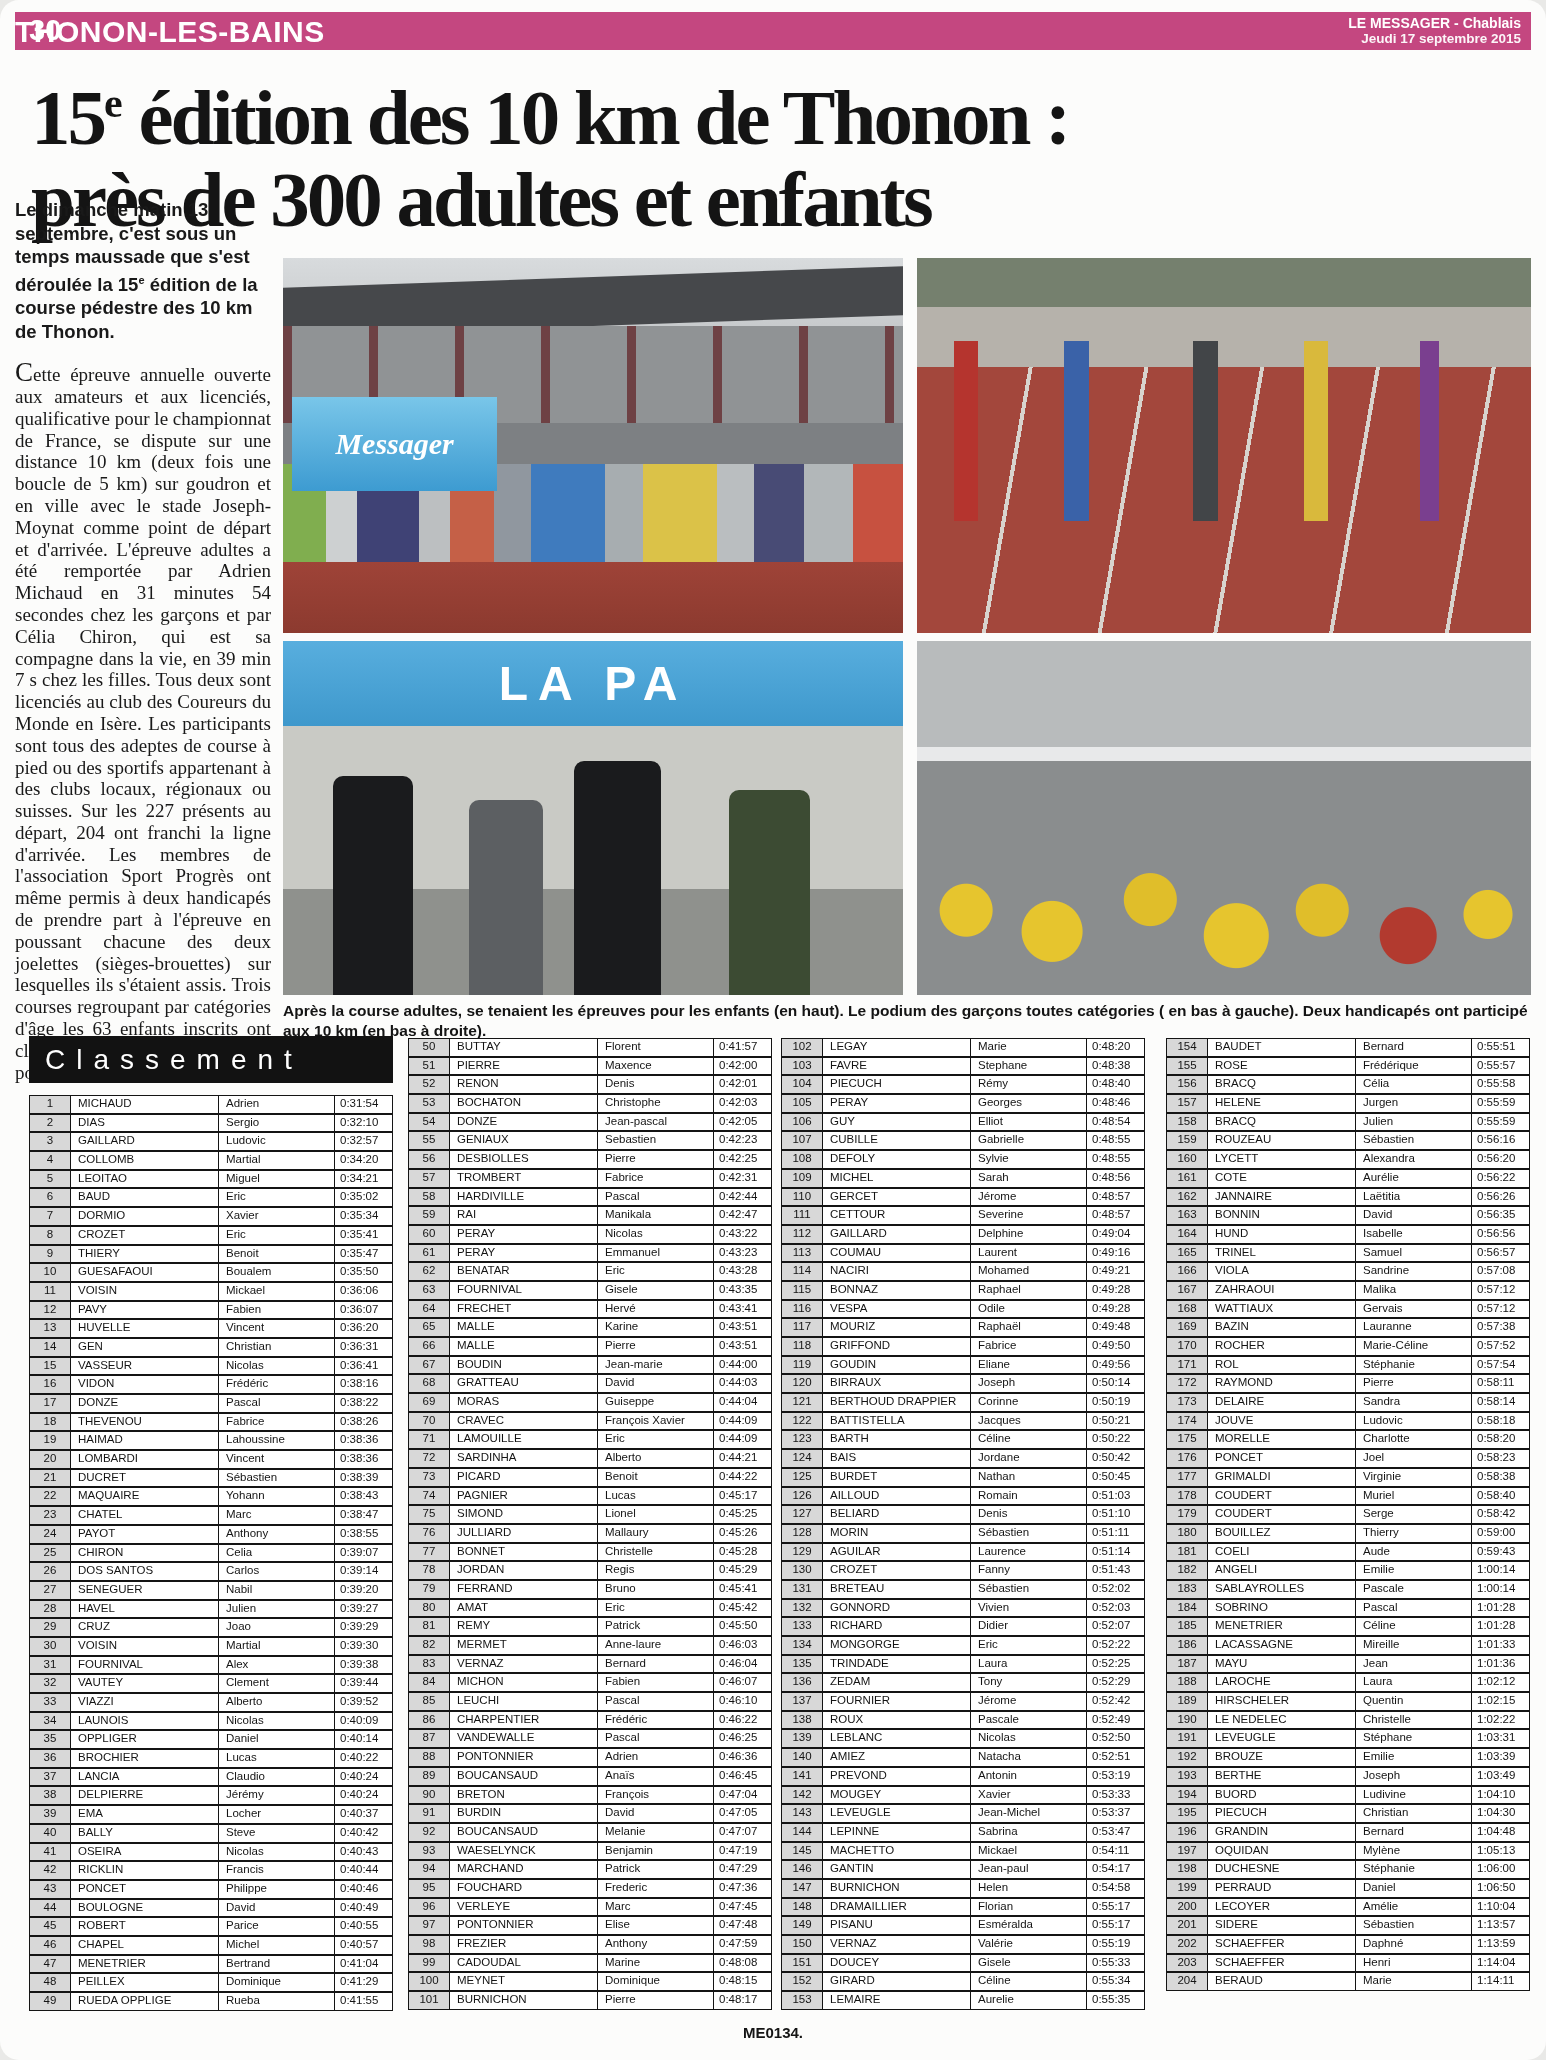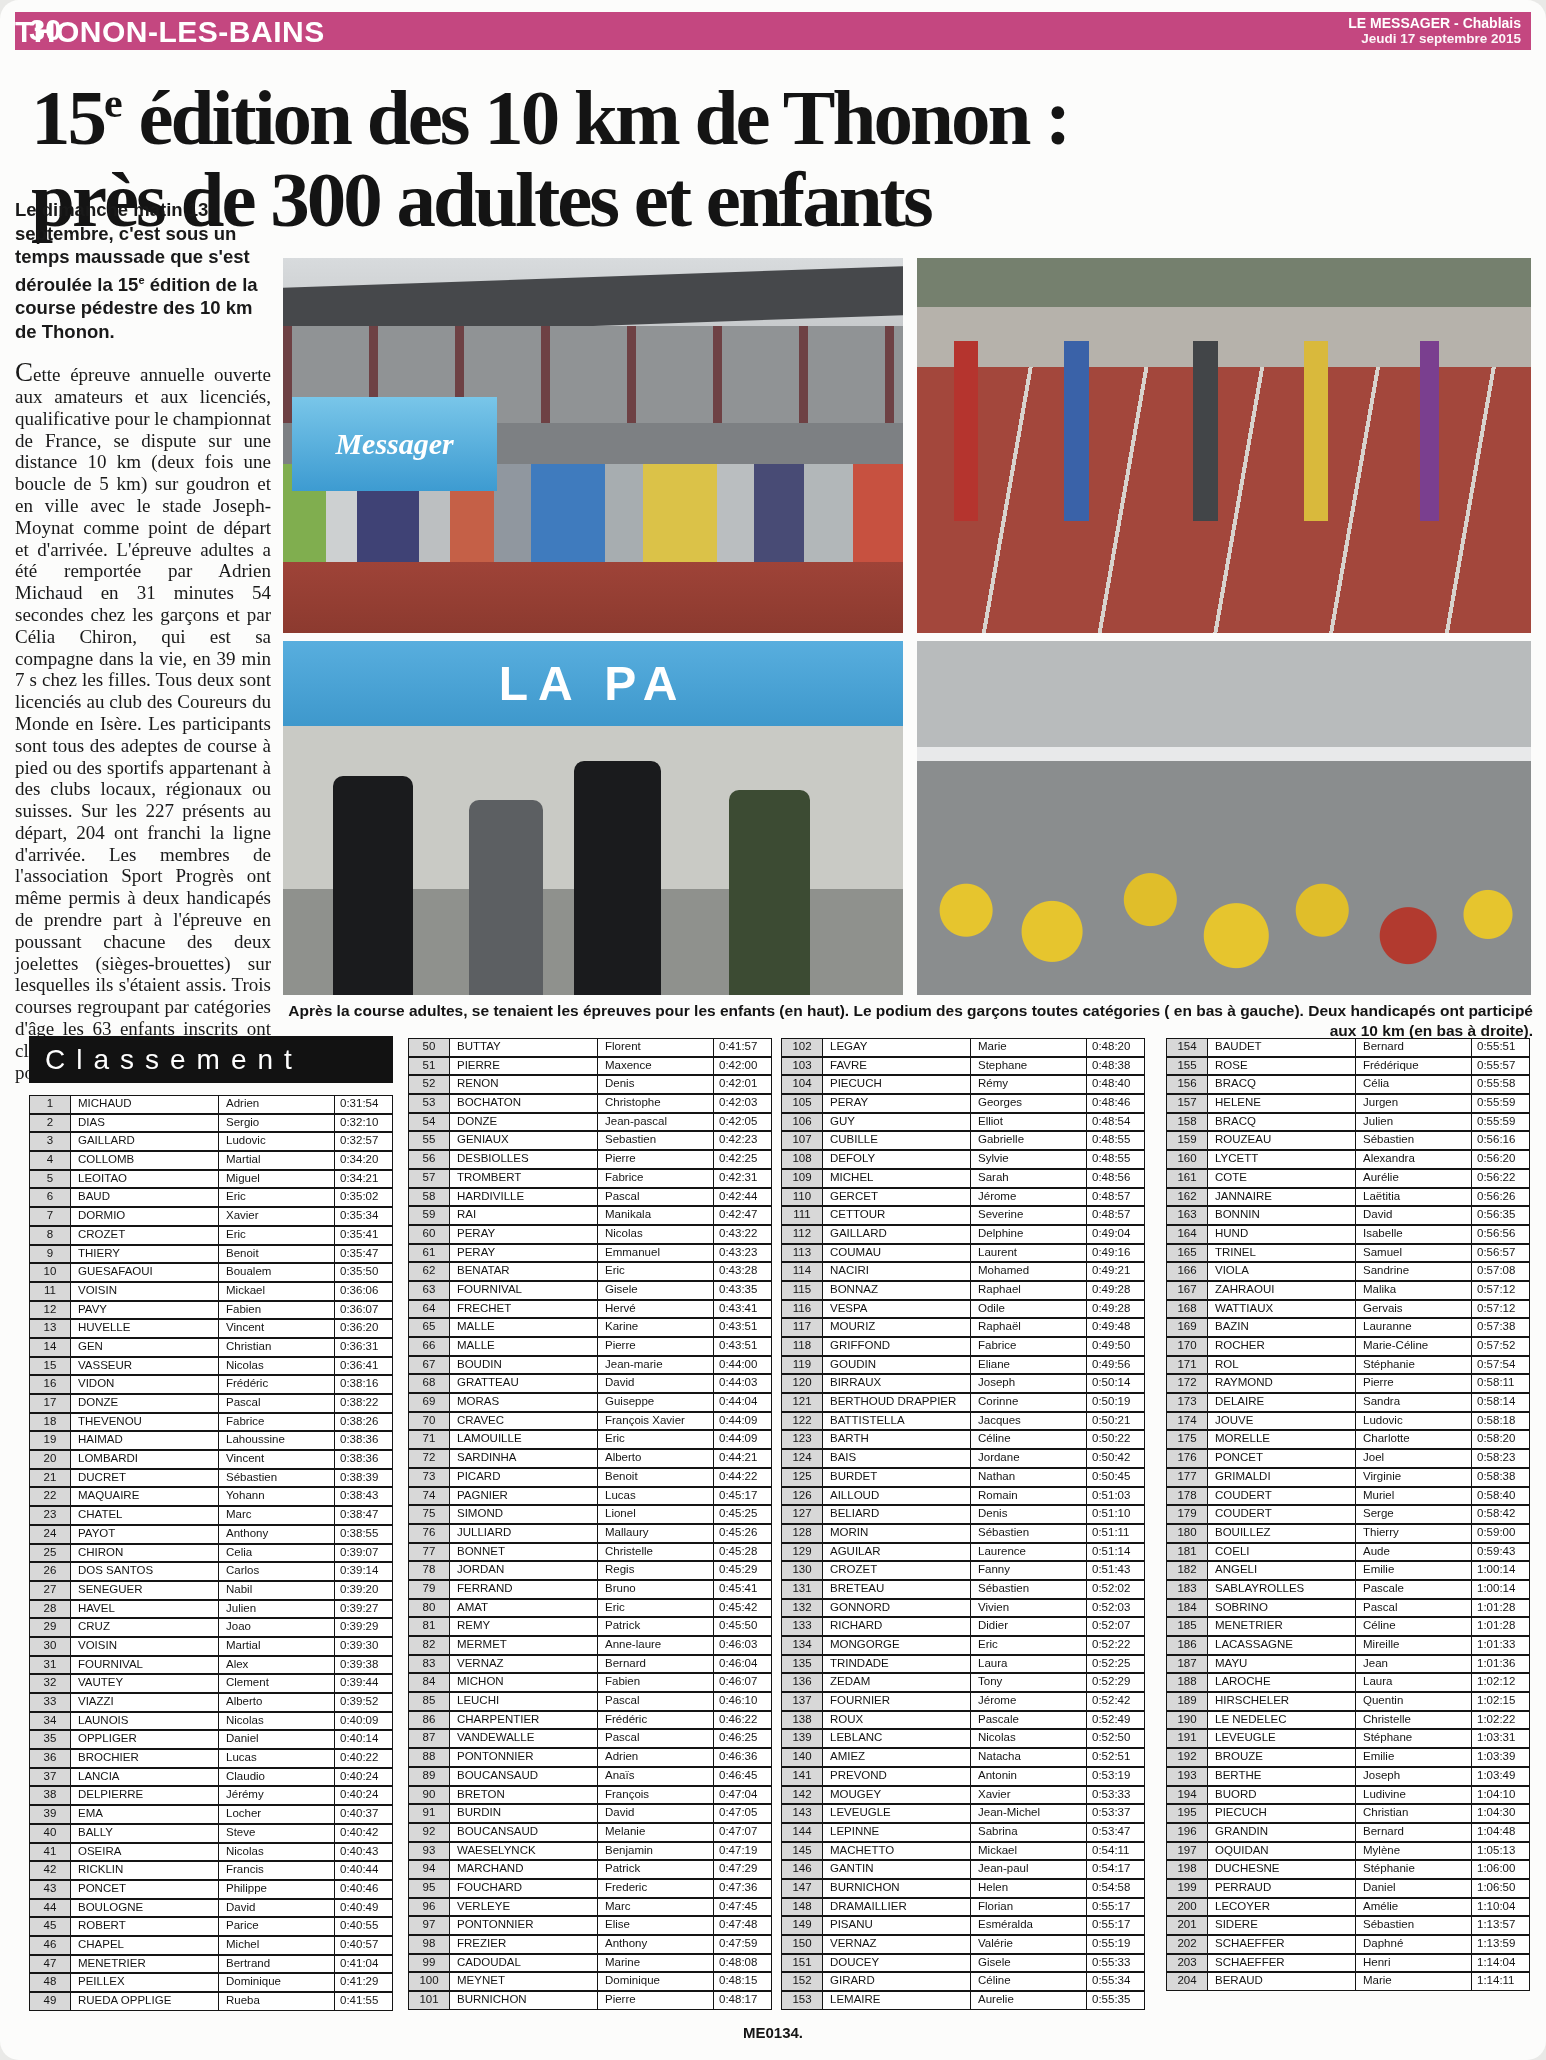--- a/index.html
+++ b/index.html
@@ -145,21 +145,21 @@
     <div class="pc-fig pc-f4"></div>
   </div>
 
   <div class="photo" id="photo-d">
     <div class="layer pd-building"></div>
     <div class="layer pd-fascia"></div>
     <div class="layer pd-mid"></div>
     <div class="layer pd-crowd"></div>
   </div>
 
-  <p id="caption" style="margin:0;text-align:right;">Après la course adultes, se tenaient les épreuves pour les enfants (en haut). Le podium des garçons toutes catégories ( en bas à gauche). Deux handicapés ont participé aux 10 km (en bas à droite).</p>
+  <p id="caption" style="margin:0;">Après la course adultes, se tenaient les épreuves pour les enfants (en haut). Le podium des garçons toutes catégories ( en bas à gauche). Deux handicapés ont participé aux 10 km (en bas à droite).</p>
 
   <div id="classement">Classement</div>
 
   <div class="rtable" id="table-0">
       <div class="trow">
         <span class="tc tc-rank">1</span>
         <span class="tc tc-lastname">MICHAUD</span>
         <span class="tc tc-firstname">Adrien</span>
         <span class="tc tc-time">0:31:54</span>
       </div>

